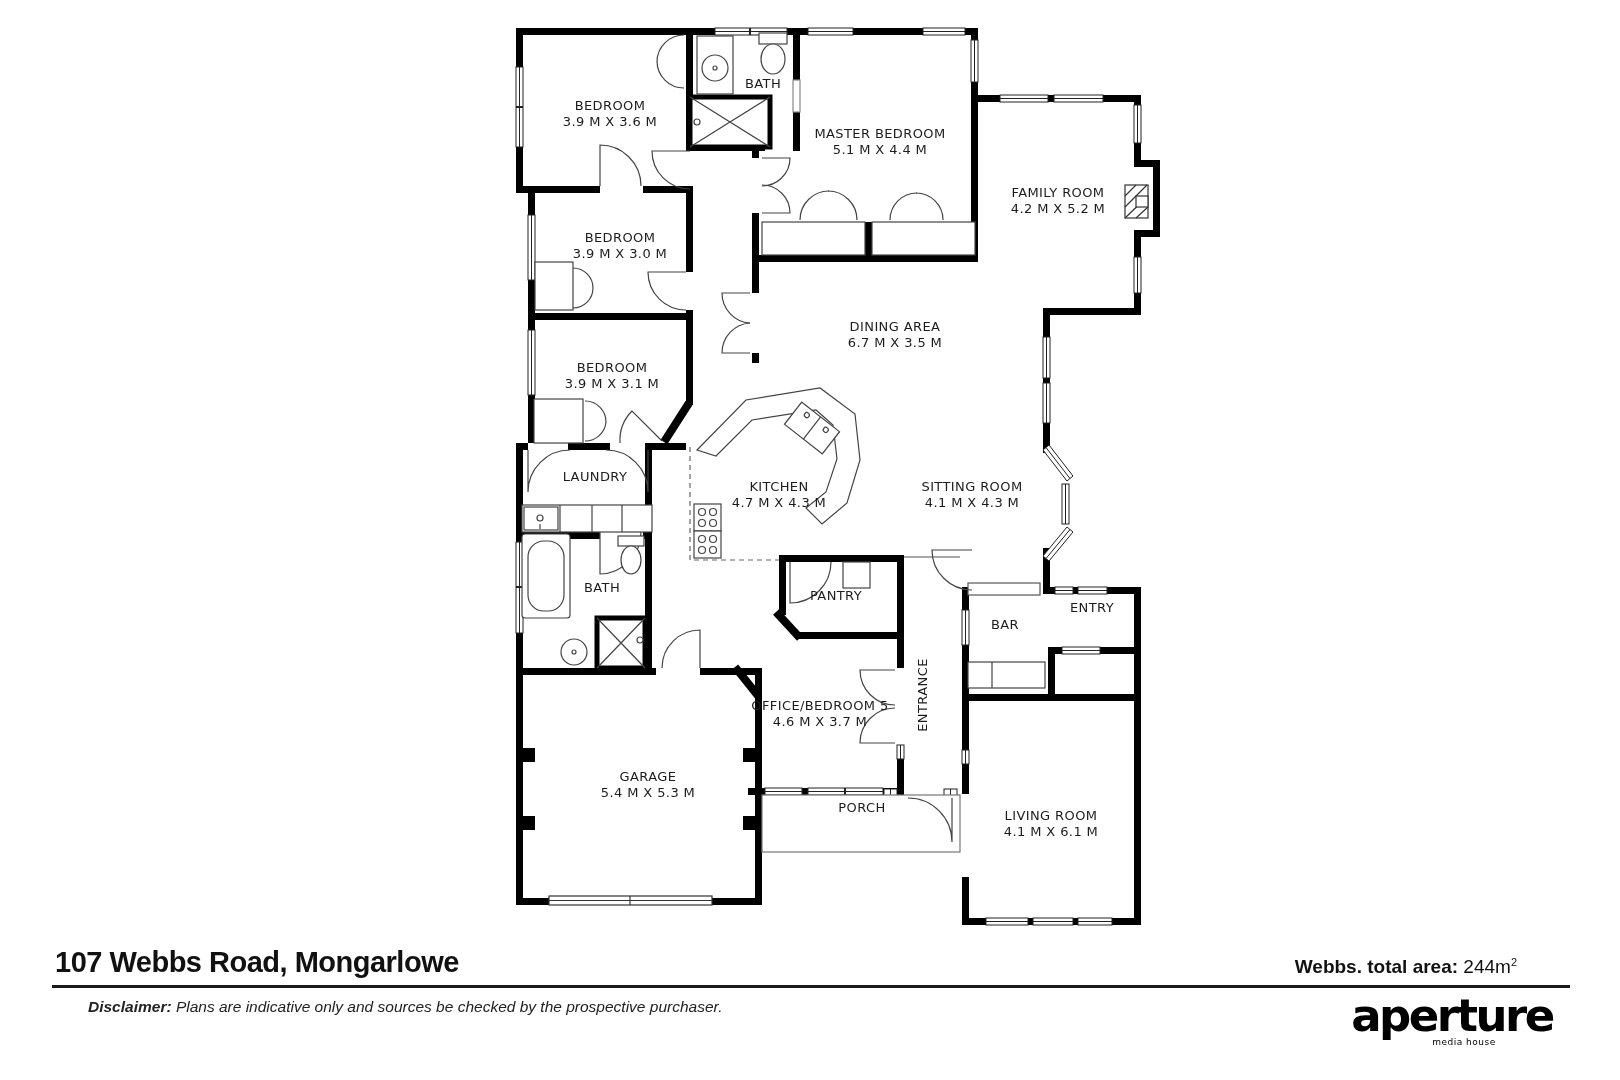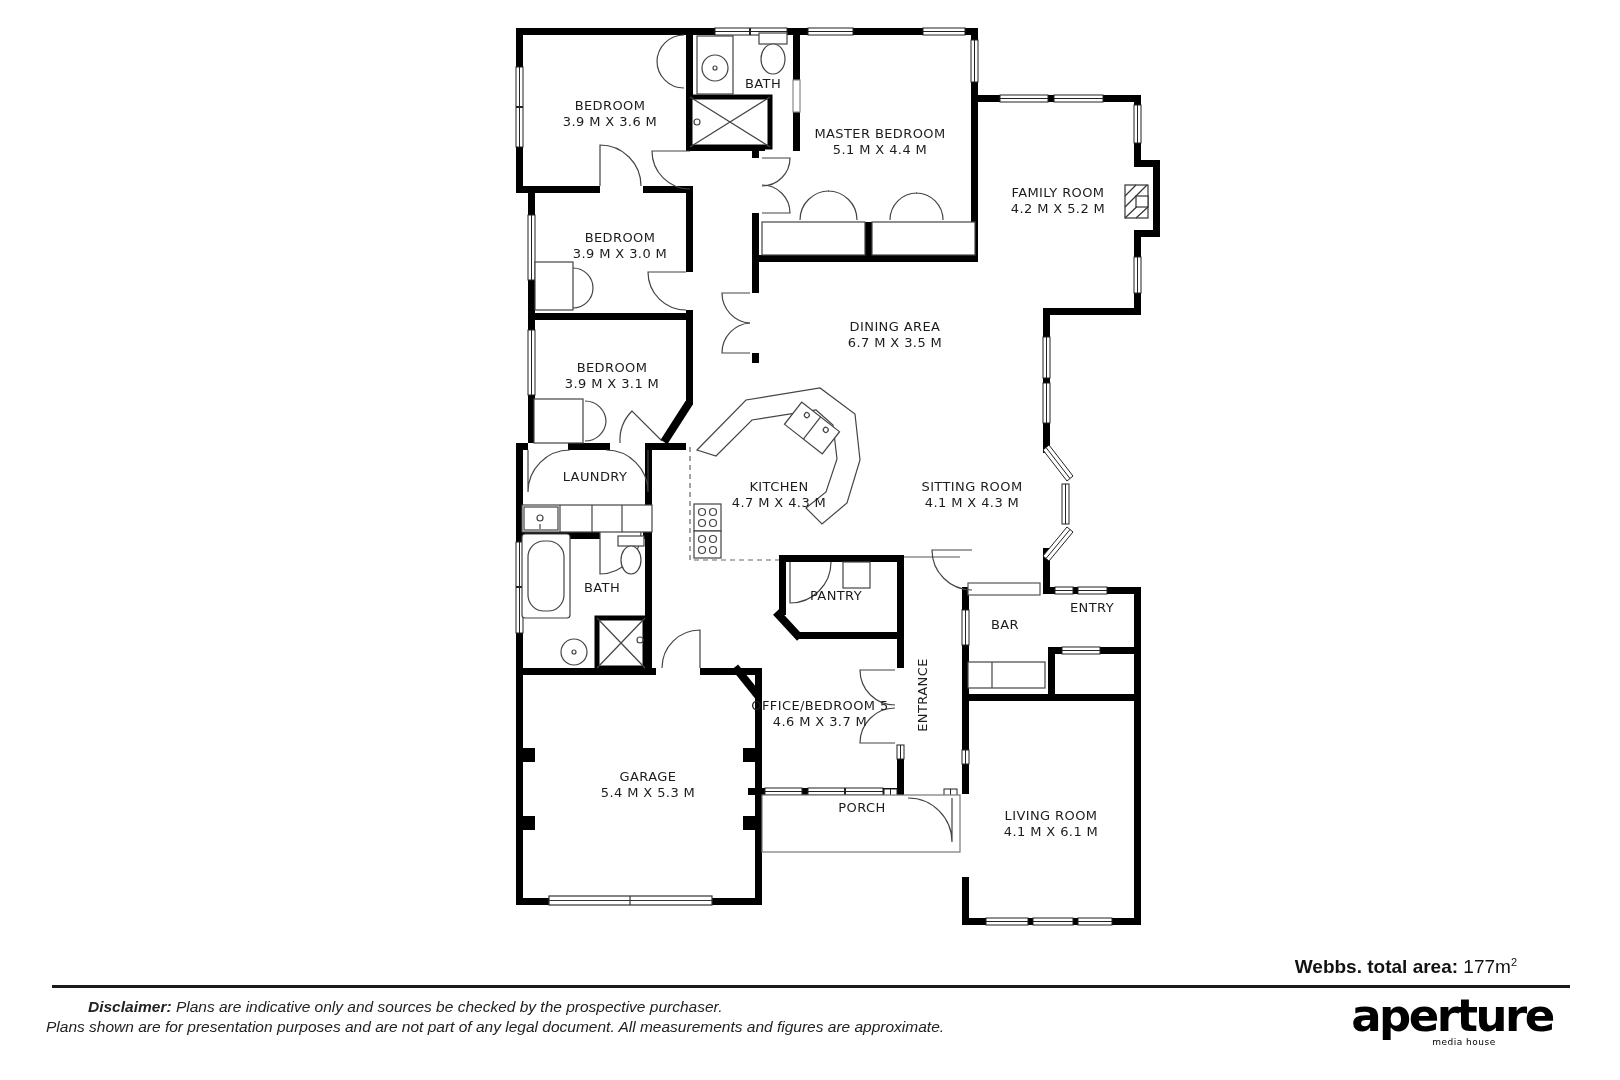--- a/index.html
+++ b/index.html
@@ -330,30 +330,30 @@
     <text><tspan x="1005" y="629">BAR</tspan></text>
     <text><tspan x="1092" y="612">ENTRY</tspan></text>
     <text transform="rotate(-90 922 695)"><tspan x="922" y="700">ENTRANCE</tspan></text>
     <text><tspan x="820" y="710">OFFICE/BEDROOM 5</tspan><tspan x="820" y="726">4.6 M X 3.7 M</tspan></text>
     <text><tspan x="648" y="781">GARAGE</tspan><tspan x="648" y="797">5.4 M X 5.3 M</tspan></text>
     <text><tspan x="862" y="812">PORCH</tspan></text>
     <text><tspan x="1051" y="820">LIVING ROOM</tspan><tspan x="1051" y="836">4.1 M X 6.1 M</tspan></text>
   </g>
 </svg>
 
+  <div class="footer-title">107 Webbs Road, Mongarlowe</div>
 
   <div class="footer-area">
-    <b>Webbs. total area:</b>&nbsp;<span>177m</span><sup>2</sup>
+    <b>Webbs. total area:</b>&nbsp;<span>244m</span><sup>2</sup>
   </div>
 
   <div class="rule"></div>
 
   <div class="disclaimer">
     <div><b>Disclaimer:</b> <span>Plans are indicative only and sources be checked by the prospective purchaser.</span></div>
-    <div>Plans shown are for presentation purposes and are not part of any legal document. All measurements and figures are approximate.</div>
   </div>
 
   <div class="logo">
     <div class="mark">aperture</div>
     <div class="tag">media house</div>
   </div>
 
 </div>
 
 </body></html>

